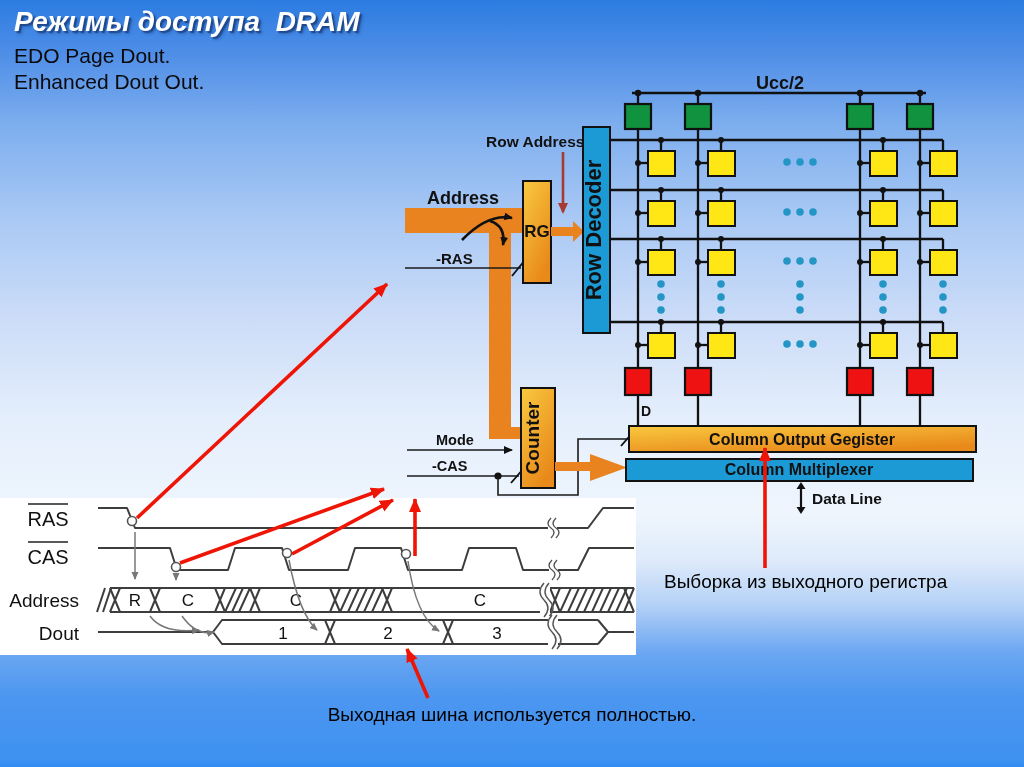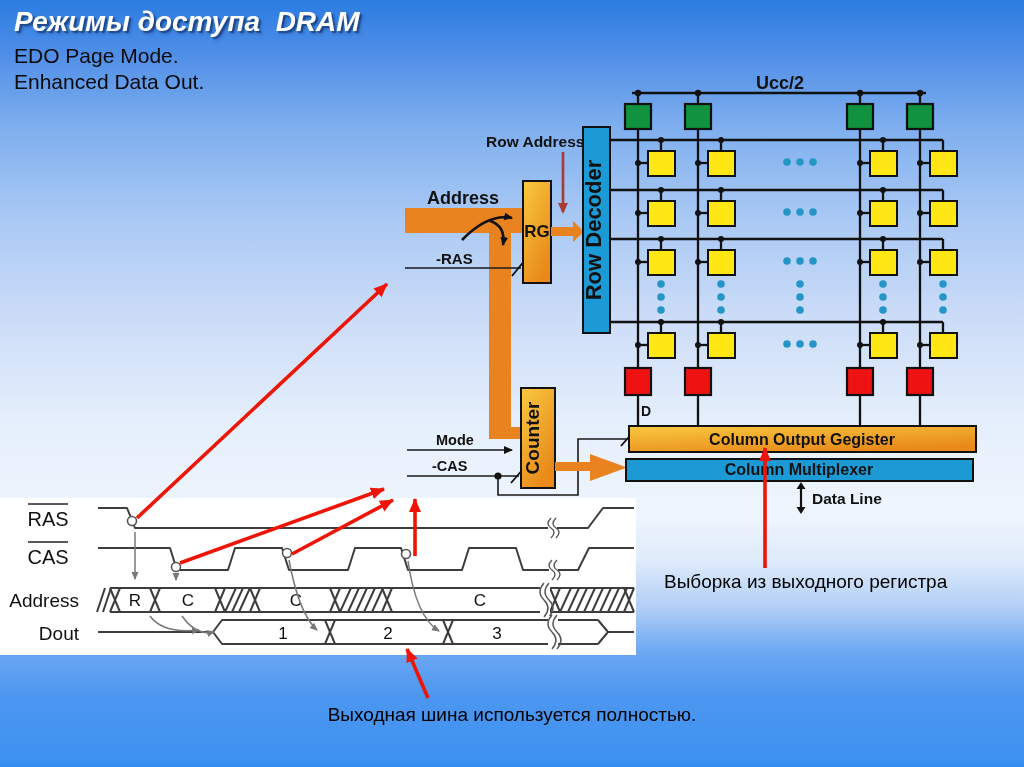--- a/index.html
+++ b/index.html
@@ -42,22 +42,22 @@
   .dredarr{stroke:var(--arrow-dark-red,#a83a34);stroke-width:2.6;fill:none;}
   .brk{stroke:#555;stroke-width:1.4;fill:none;}
   .whitepatch{fill:#fff;}
 </style>
 </head>
 <body>
 
 <div class="slide">
 
   <div class="title">Режимы доступа  DRAM</div>
-  <div class="sub sub1">EDO Page Mode.</div>
-  <div class="sub sub2">Enhanced Data Out.</div>
+  <div class="sub sub1">EDO Page Dout.</div>
+  <div class="sub sub2">Enhanced Dout Out.</div>
 
   <svg width="1024" height="767" viewBox="0 0 1024 767">
     <defs>
       <linearGradient id="goldGrad" x1="0" y1="0" x2="0.6" y2="1">
         <stop offset="0" stop-color="#f9c93f"></stop>
           <stop offset="1" stop-color="#e8891a"></stop>
       </linearGradient>
       <marker id="mRed" markerUnits="userSpaceOnUse" markerWidth="16" markerHeight="14" refX="13" refY="6" orient="auto">
         <path d="M0,0 L14,6 L0,12 Z" fill="var(--arrow-red,#ee1506)"></path>
       </marker>

